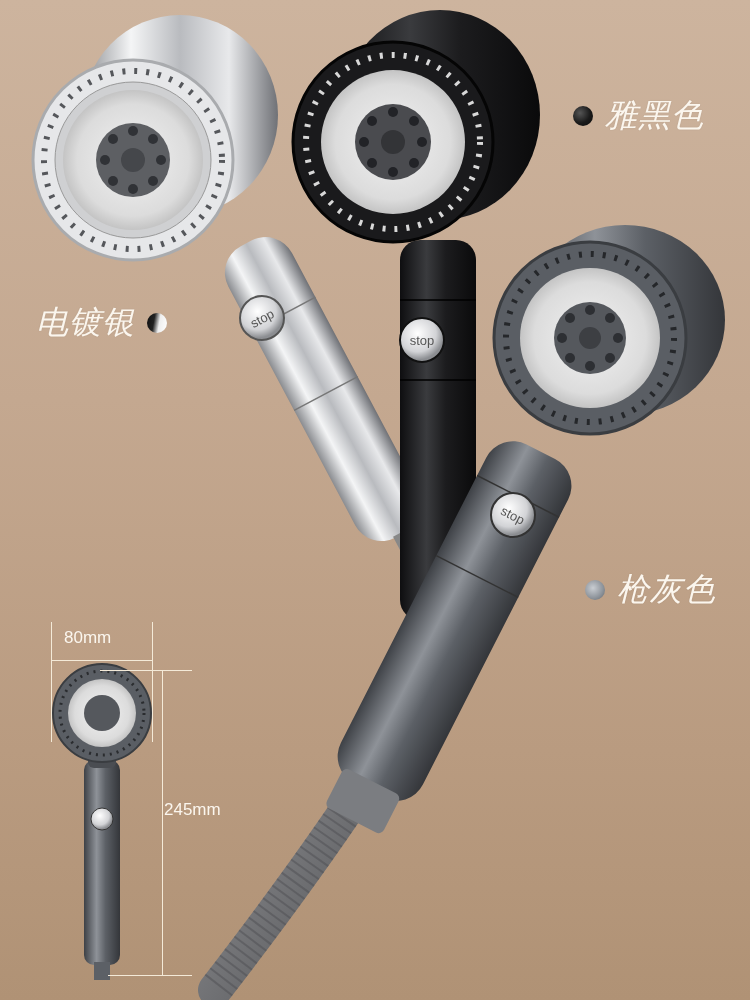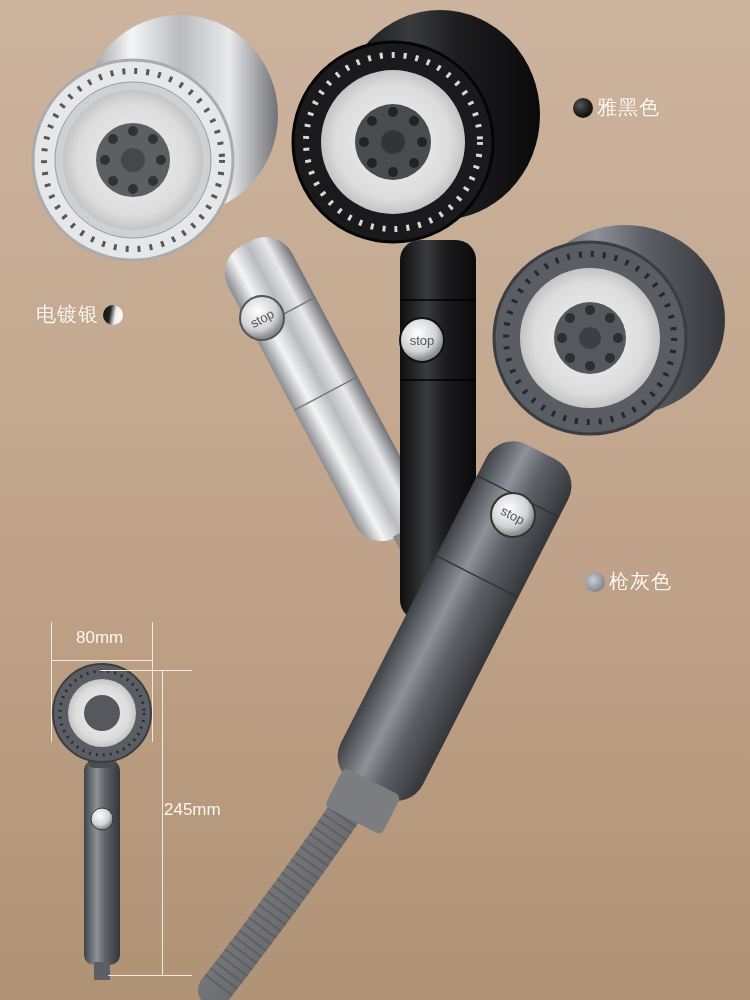--- a/index.html
+++ b/index.html
@@ -3,23 +3,24 @@
   <meta charset="utf-8">
   <style>
     html, body { margin: 0; padding: 0; }
     body {
       width: 750px; height: 1000px; overflow: hidden; position: relative;
       background: linear-gradient(180deg, #cdb49e 0%, #c4a890 40%, #b99b80 75%, #b09275 100%);
       font-family: "Liberation Sans", "DejaVu Sans", sans-serif;
     }
     .scene { position: absolute; inset: 0; }
     .label {
-      position: absolute; color: #fbf6ee; font-size: 20px; letter-spacing: 1px;
-      display: flex; align-items: center; gap: 4px; white-space: nowrap;
+      position: absolute; color: #fbf6ee; font-size: 32px; letter-spacing: 1px;
+      display: flex; align-items: center; gap: 12px; white-space: nowrap;
       text-shadow: 0 0 2px rgba(0,0,0,0.08);
+      font-style: italic;
     }
     .swatch { width: 20px; height: 20px; border-radius: 50%; display: inline-block; }
     .sw-black { background: radial-gradient(circle at 35% 35%, #555 0%, #1a1a1a 55%, #0a0a0a 100%); }
     .sw-silver { background: linear-gradient(100deg, #111 0%, #222 35%, #eee 60%, #fff 100%); }
     .sw-gun { background: radial-gradient(circle at 40% 40%, #c9cdd2 0%, #8d939a 60%, #5e6369 100%); }
     .dim-text { position: absolute; color: #fbf6ee; font-size: 17px; }
     .dim-line { position: absolute; background: #f4ead8; }
     svg { position: absolute; left: 0; top: 0; }
   </style>
 </head>
@@ -179,21 +180,21 @@
   <div class="label" style="left:36px; top:301px;">
     <span>电镀银</span>
     <span class="swatch sw-silver"></span>
   </div>
 
   <div class="label" style="left:585px; top:568px;">
     <span class="swatch sw-gun"></span>
     <span>枪灰色</span>
   </div>
 
-  <div class="dim-text" style="left:76px; top:628px;">80mm</div>
+  <div class="dim-text" style="left:64px; top:628px;">80mm</div>
   <div class="dim-line" style="left:51px; top:622px; width:1px; height:120px;"></div>
   <div class="dim-line" style="left:152px; top:622px; width:1px; height:120px;"></div>
   <div class="dim-line" style="left:51px; top:660px; width:102px; height:1px;"></div>
 
   <div class="dim-line" style="left:100px; top:670px; width:92px; height:1px;"></div>
   <div class="dim-line" style="left:162px; top:670px; width:1px; height:306px;"></div>
   <div class="dim-line" style="left:108px; top:975px; width:84px; height:1px;"></div>
   <div class="dim-text" style="left:164px; top:800px;">245mm</div>
 
 </div>

